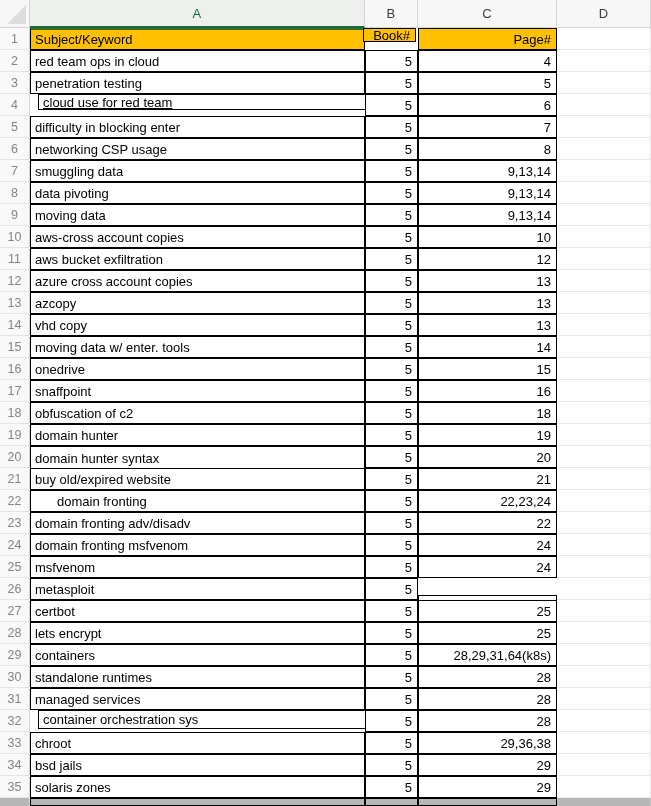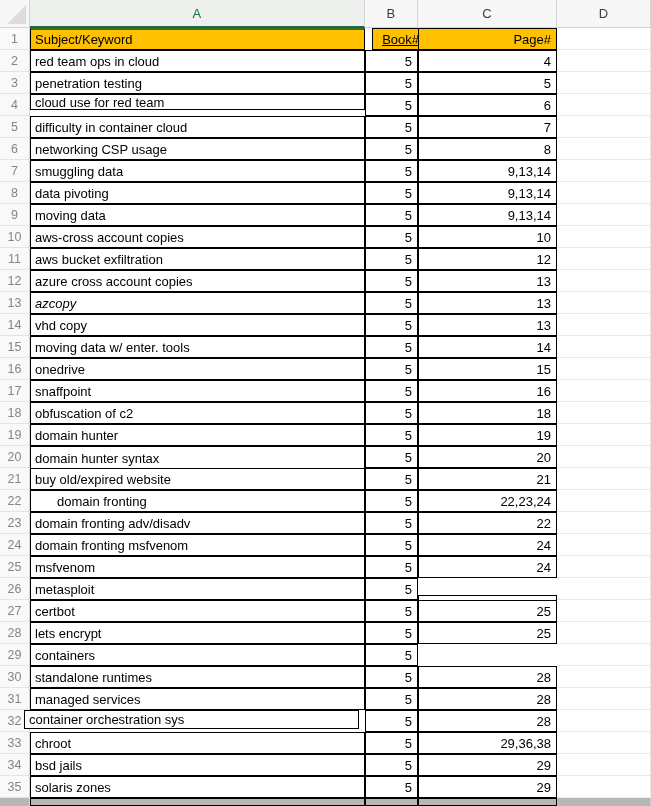--- a/index.html
+++ b/index.html
@@ -80,40 +80,40 @@
     <div class="colhead-band"></div>
     <div class="corner-box">
       <div class="corner-tri"></div>
     </div>
     <div class="colhead sel" style="left: 30px; width: 335px;">A</div>
     <div class="colhead" style="left: 365px; width: 53px;">B</div>
     <div class="colhead" style="left: 418px; width: 139px;">C</div>
     <div class="colhead" style="left: 557px; width: 94px;">D</div>
     <div class="rowhead" style="top: 28px; height: 22px;">1</div>
     <div class="cell bordered left head topaccent" style="left: 30px; top: 28px; width: 335px; height: 22px;">Subject/Keyword</div>
-    <div class="cell bordered right head" style="left: 372px; top: 28px; width: 53px; height: 22px; text-decoration: underline;">Book#</div>
+    <div class="cell bordered right head" style="left: 363px; top: 28px; width: 53px; height: 14px; text-decoration: underline;">Book#</div>
     <div class="cell bordered right head" style="left: 418px; top: 28px; width: 139px; height: 22px;">Page#</div>
     <div class="cell plain left" style="left: 557px; top: 28px; width: 94px; height: 22px; background: rgb(255, 255, 255);"></div>
     <div class="rowhead" style="top: 50px; height: 22px;">2</div>
     <div class="cell bordered left" style="left: 30px; top: 50px; width: 335px; height: 22px;">red team ops in cloud</div>
     <div class="cell bordered right" style="left: 365px; top: 50px; width: 53px; height: 22px;">5</div>
     <div class="cell bordered right" style="left: 418px; top: 50px; width: 139px; height: 22px;">4</div>
     <div class="cell plain left" style="left: 557px; top: 50px; width: 94px; height: 22px;"></div>
     <div class="rowhead" style="top: 72px; height: 22px;">3</div>
     <div class="cell bordered left" style="left: 30px; top: 72px; width: 335px; height: 22px;">penetration testing</div>
     <div class="cell bordered right" style="left: 365px; top: 72px; width: 53px; height: 22px;">5</div>
     <div class="cell bordered right" style="left: 418px; top: 72px; width: 139px; height: 22px;">5</div>
     <div class="cell plain left" style="left: 557px; top: 72px; width: 94px; height: 22px;"></div>
     <div class="rowhead" style="top: 94px; height: 22px;">4</div>
-    <div class="cell bordered left" style="left: 30px; top: 94px; width: 335px; height: 16px;">cloud use for red team</div>
+    <div class="cell bordered left" style="left: 38px; top: 94px; width: 335px; height: 16px; text-decoration: underline;">cloud use for red team</div>
     <div class="cell bordered right" style="left: 365px; top: 94px; width: 53px; height: 22px;">5</div>
     <div class="cell bordered right" style="left: 418px; top: 94px; width: 139px; height: 22px;">6</div>
     <div class="cell plain left" style="left: 557px; top: 94px; width: 94px; height: 22px;"></div>
     <div class="rowhead" style="top: 116px; height: 22px;">5</div>
-    <div class="cell bordered left" style="left: 30px; top: 116px; width: 335px; height: 22px;">difficulty in container cloud</div>
+    <div class="cell bordered left" style="left: 30px; top: 116px; width: 335px; height: 22px;">difficulty in blocking enter</div>
     <div class="cell bordered right" style="left: 365px; top: 116px; width: 53px; height: 22px;">5</div>
     <div class="cell bordered right" style="left: 418px; top: 116px; width: 139px; height: 22px;">7</div>
     <div class="cell plain left" style="left: 557px; top: 116px; width: 94px; height: 22px;"></div>
     <div class="rowhead" style="top: 138px; height: 22px;">6</div>
     <div class="cell bordered left" style="left: 30px; top: 138px; width: 335px; height: 22px;">networking CSP usage</div>
     <div class="cell bordered right" style="left: 365px; top: 138px; width: 53px; height: 22px;">5</div>
     <div class="cell bordered right" style="left: 418px; top: 138px; width: 139px; height: 22px;">8</div>
     <div class="cell plain left" style="left: 557px; top: 138px; width: 94px; height: 22px;"></div>
     <div class="rowhead" style="top: 160px; height: 22px;">7</div>
     <div class="cell bordered left" style="left: 30px; top: 160px; width: 335px; height: 22px;">smuggling data</div>
@@ -139,21 +139,21 @@
     <div class="cell bordered left" style="left: 30px; top: 248px; width: 335px; height: 22px;">aws bucket exfiltration</div>
     <div class="cell bordered right" style="left: 365px; top: 248px; width: 53px; height: 22px;">5</div>
     <div class="cell bordered right" style="left: 418px; top: 248px; width: 139px; height: 22px;">12</div>
     <div class="cell plain left" style="left: 557px; top: 248px; width: 94px; height: 22px;"></div>
     <div class="rowhead" style="top: 270px; height: 22px;">12</div>
     <div class="cell bordered left" style="left: 30px; top: 270px; width: 335px; height: 22px;">azure cross account copies</div>
     <div class="cell bordered right" style="left: 365px; top: 270px; width: 53px; height: 22px;">5</div>
     <div class="cell bordered right" style="left: 418px; top: 270px; width: 139px; height: 22px;">13</div>
     <div class="cell plain left" style="left: 557px; top: 270px; width: 94px; height: 22px;"></div>
     <div class="rowhead" style="top: 292px; height: 22px;">13</div>
-    <div class="cell bordered left" style="left: 30px; top: 292px; width: 335px; height: 22px; font-style: italic;">azcopy</div>
+    <div class="cell bordered left" style="left: 30px; top: 292px; width: 335px; height: 22px;">azcopy</div>
     <div class="cell bordered right" style="left: 365px; top: 292px; width: 53px; height: 22px;">5</div>
     <div class="cell bordered right" style="left: 418px; top: 292px; width: 139px; height: 22px;">13</div>
     <div class="cell plain left" style="left: 557px; top: 292px; width: 94px; height: 22px;"></div>
     <div class="rowhead" style="top: 314px; height: 22px;">14</div>
     <div class="cell bordered left" style="left: 30px; top: 314px; width: 335px; height: 22px;">vhd copy</div>
     <div class="cell bordered right" style="left: 365px; top: 314px; width: 53px; height: 22px;">5</div>
     <div class="cell bordered right" style="left: 418px; top: 314px; width: 139px; height: 22px;">13</div>
     <div class="cell plain left" style="left: 557px; top: 314px; width: 94px; height: 22px;"></div>
     <div class="rowhead" style="top: 336px; height: 22px;">15</div>
     <div class="cell bordered left" style="left: 30px; top: 336px; width: 335px; height: 22px;">moving data w/ enter. tools</div>
@@ -221,33 +221,34 @@
     <div class="cell bordered right" style="left: 418px; top: 600px; width: 139px; height: 22px;">25</div>
     <div class="cell plain left" style="left: 557px; top: 600px; width: 94px; height: 22px;"></div>
     <div class="rowhead" style="top: 622px; height: 22px;">28</div>
     <div class="cell bordered left" style="left: 30px; top: 622px; width: 335px; height: 22px;">lets encrypt</div>
     <div class="cell bordered right" style="left: 365px; top: 622px; width: 53px; height: 22px;">5</div>
     <div class="cell bordered right" style="left: 418px; top: 622px; width: 139px; height: 22px;">25</div>
     <div class="cell plain left" style="left: 557px; top: 622px; width: 94px; height: 22px;"></div>
     <div class="rowhead" style="top: 644px; height: 22px;">29</div>
     <div class="cell bordered left" style="left: 30px; top: 644px; width: 335px; height: 22px;">containers</div>
     <div class="cell bordered right" style="left: 365px; top: 644px; width: 53px; height: 22px;">5</div>
+    <div class="cell bordered right" style="left: 418px; top: 644px; width: 139px; height: 22px;">28,29,31,64(k8s)</div>
     <div class="cell plain left" style="left: 557px; top: 644px; width: 94px; height: 22px;"></div>
     <div class="rowhead" style="top: 666px; height: 22px;">30</div>
     <div class="cell bordered left" style="left: 30px; top: 666px; width: 335px; height: 22px;">standalone runtimes</div>
     <div class="cell bordered right" style="left: 365px; top: 666px; width: 53px; height: 22px;">5</div>
     <div class="cell bordered right" style="left: 418px; top: 666px; width: 139px; height: 22px;">28</div>
     <div class="cell plain left" style="left: 557px; top: 666px; width: 94px; height: 22px;"></div>
     <div class="rowhead" style="top: 688px; height: 22px;">31</div>
     <div class="cell bordered left" style="left: 30px; top: 688px; width: 335px; height: 22px;">managed services</div>
     <div class="cell bordered right" style="left: 365px; top: 688px; width: 53px; height: 22px;">5</div>
     <div class="cell bordered right" style="left: 418px; top: 688px; width: 139px; height: 22px;">28</div>
     <div class="cell plain left" style="left: 557px; top: 688px; width: 94px; height: 22px;"></div>
     <div class="rowhead" style="top: 710px; height: 22px;">32</div>
-    <div class="cell bordered left" style="left: 24px; top: 710px; width: 335px; height: 19px;">container orchestration sys</div>
+    <div class="cell bordered left" style="left: 38px; top: 710px; width: 335px; height: 19px;">container orchestration sys</div>
     <div class="cell bordered right" style="left: 365px; top: 710px; width: 53px; height: 22px;">5</div>
     <div class="cell bordered right" style="left: 418px; top: 710px; width: 139px; height: 22px;">28</div>
     <div class="cell plain left" style="left: 557px; top: 710px; width: 94px; height: 22px;"></div>
     <div class="rowhead" style="top: 732px; height: 22px;">33</div>
     <div class="cell bordered left" style="left: 30px; top: 732px; width: 335px; height: 22px;">chroot</div>
     <div class="cell bordered right" style="left: 365px; top: 732px; width: 53px; height: 22px;">5</div>
     <div class="cell bordered right" style="left: 418px; top: 732px; width: 139px; height: 22px;">29,36,38</div>
     <div class="cell plain left" style="left: 557px; top: 732px; width: 94px; height: 22px;"></div>
     <div class="rowhead" style="top: 754px; height: 22px;">34</div>
     <div class="cell bordered left" style="left: 30px; top: 754px; width: 335px; height: 22px;">bsd jails</div>

